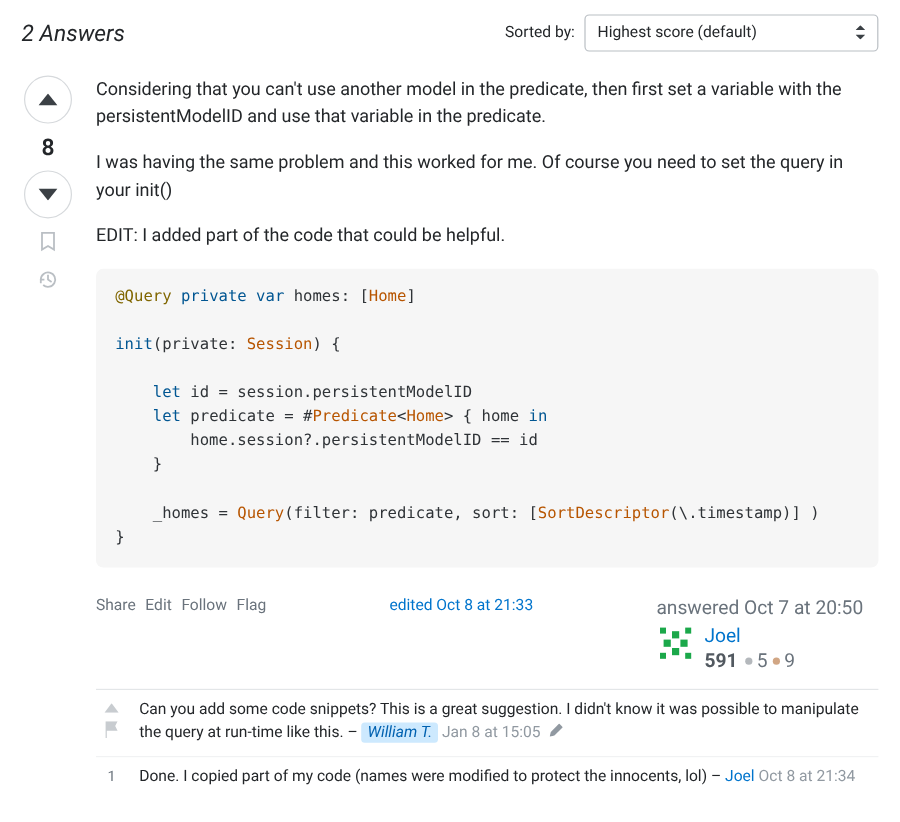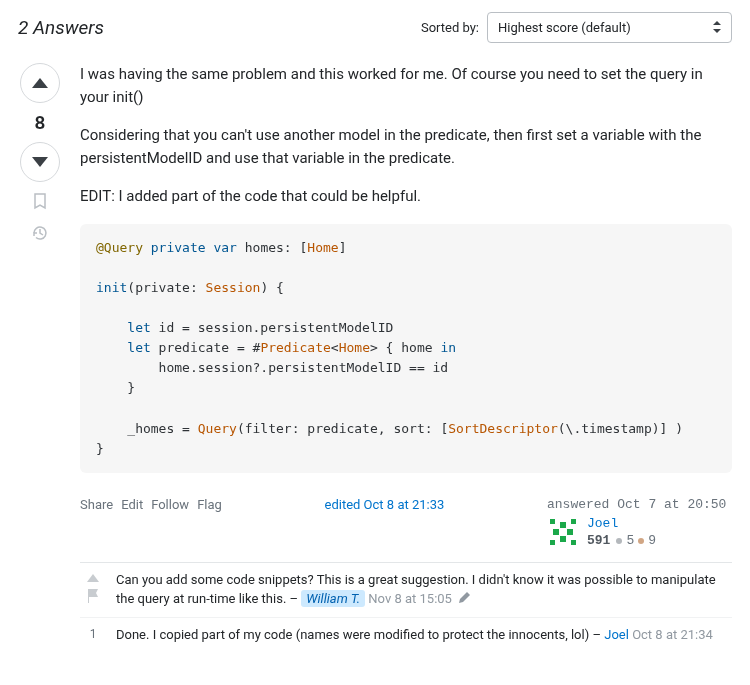--- a/index.html
+++ b/index.html
@@ -116,22 +116,21 @@
     gap: 24px;
     font-size: 13px;
     padding-bottom: 14px;
   }
   .post-menu { display: flex; gap: 8px; color: #6a737c; }
   .post-menu span { cursor: pointer; }
   .edited { color: #0074cc; cursor: pointer; }
   .owner-card {
     background: #fff;
     width: 185px;
-    font-size: 13px;
-    font-family: Liberation Mono, monospace;
+    font-size: 16px;
   }
   .owner-card .when { color: #6a737c; margin-bottom: 4px; }
   .owner-row { display: flex; gap: 8px; align-items: flex-start; }
   .avatar {
     width: 32px; height: 32px;
     flex-shrink: 0;
   }
   .avatar svg { width: 32px; height: 32px; }
   .owner-name { color: #0074cc; cursor: pointer; }
   .rep-line { color: #6a737c; display: flex; align-items: center; gap: 4px; margin-top: 2px;}
@@ -217,22 +216,22 @@
     <div class="tool-icon">
       <svg width="18" height="18" viewBox="0 0 18 18" fill="none" stroke="#babfc4" stroke-width="1.5">
           <path d="M3 9 a6 6 0 1 1 2 4.5"></path>
           <polyline points="3,12 3,9 6,9"></polyline>
           <polyline points="9,5 9,9 12,11"></polyline>
         </svg>
     </div>
   </div>
 
   <div class="answer-body">
+    <p>Considering that you can't use another model in the predicate, then first set a variable with the persistentModelID and use that variable in the predicate.</p>
     <p>I was having the same problem and this worked for me. Of course you need to set the query in your init()</p>
-    <p>Considering that you can't use another model in the predicate, then first set a variable with the persistentModelID and use that variable in the predicate.</p>
     <p>EDIT: I added part of the code that could be helpful.</p>
 
 <pre class="code"><span class="tok-attr">@Query</span><span class="tok-kw"> private</span><span class="tok-kw"> var</span><span> homes: [</span><span class="tok-type">Home</span><span>]</span>
 
 <span class="tok-kw">init</span><span>(private: </span><span class="tok-type">Session</span><span>) {</span>
 
 <span class="tok-kw">    let</span><span> id = session.persistentModelID</span>
 <span class="tok-kw">    let</span><span> predicate = #</span><span class="tok-type">Predicate</span><span>&lt;</span><span class="tok-type">Home</span><span>&gt; { home </span><span class="tok-kw">in</span>
 <span>        home.session?.persistentModelID == id</span>
 <span>    }</span>
@@ -293,21 +292,21 @@
             <svg width="12" height="14" viewBox="0 0 12 14" fill="#c8ccd0">
                 <path d="M1 0 v14 h1 v-6 l9 0 l-2 -4 l2 -4 Z"></path>
               </svg>
           </span>
         </div>
         <div class="c-body">
           <span>Can you add some code snippets? This is a great suggestion. I didn't know it was possible to manipulate the query at run-time like this.</span>
           <span class="c-dash"> – </span>
           <span class="c-user owner">William T.</span>
           <span> </span>
-          <span class="c-time">Nov 8 at 15:05</span>
+          <span class="c-time">Jan 8 at 15:05</span>
           <span class="edit-pencil">
             <svg width="11" height="11" viewBox="0 0 11 11" fill="#9199a1">
                 <path d="M8 0 l3 3 l-7 7 l-4 1 l1 -4 Z"></path>
               </svg>
           </span>
         </div>
       </div>
 
       <div class="comment">
         <div class="c-left">

